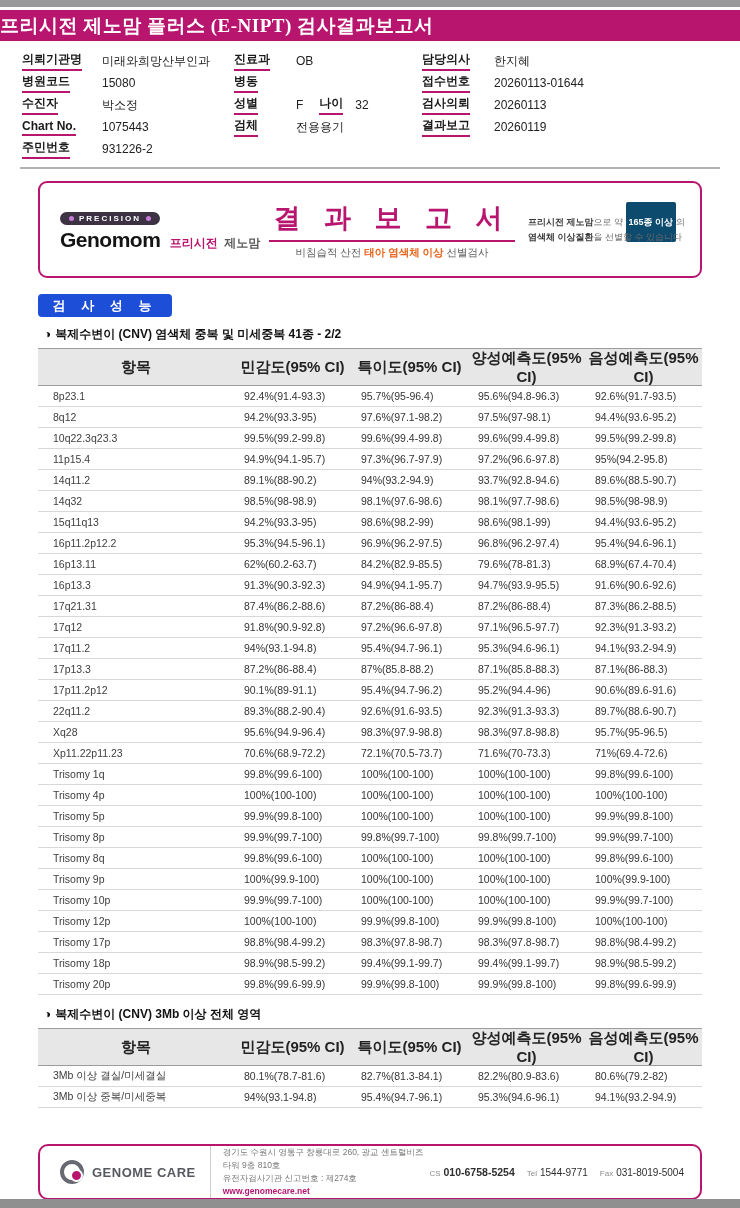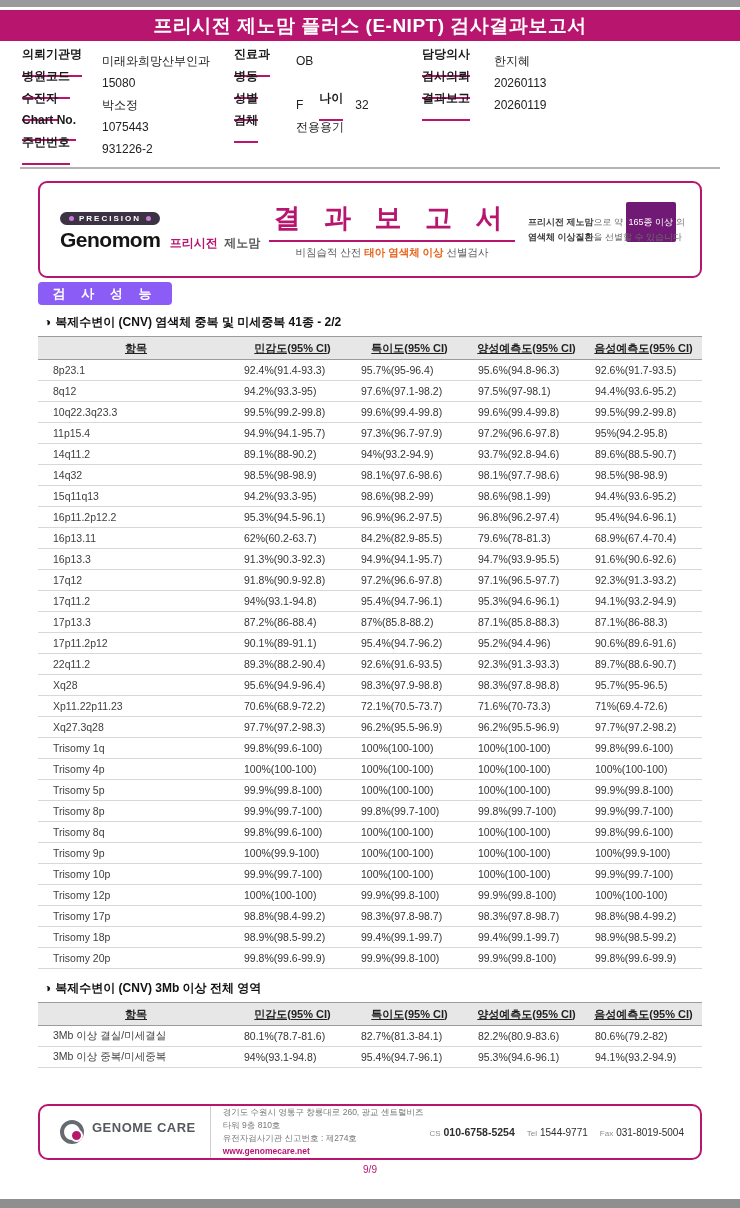--- a/index.html
+++ b/index.html
@@ -5,72 +5,72 @@
   * { box-sizing: border-box; margin: 0; padding: 0; }
   html, body { width: 740px; height: 1208px; }
   body {
     background: #ffffff;
     font-family: "Liberation Sans", "DejaVu Sans", sans-serif;
     color: #1a1a1a;
     position: relative;
     overflow: hidden;
   }
   .top-strip { height: 7px; background: #9a9a9a; }
-  .banner { margin-top: 3px; height: 31px; background: #b8156f; display: flex; align-items: center; justify-content: center; }
+  .banner { margin-top: 3px; height: 31px; background: #b8156f; display: flex; align-items: center; justify-content: flex-start; font-family: Liberation Serif, serif; }
   .banner-title { color: #fff; font-size: 19px; font-weight: bold; letter-spacing: 0.5px; }
 
   
   .info-wrap { display: flex; padding: 9px 16px 4px 22px; }
   .info-col1 { width: 212px; }
   .info-col2 { width: 188px; }
   .info-col3 { flex: 1; }
   .info-row { display: flex; align-items: center; height: 22px; font-size: 12px; white-space: nowrap; }
   .lab-cell { display: inline-block; }
   .info-col1 .lab-cell { width: 80px; }
   .info-col2 .lab-cell { width: 62px; }
   .info-col3 .lab-cell { width: 72px; }
   .lab-cell.age-cell { width: 36px; margin-left: 16px; }
-  .lab { font-weight: bold; display: inline-block; border-bottom: 2px solid #b8156f; padding-bottom: 12px; }
+  .lab { font-weight: bold; display: inline-block; border-bottom: 2px solid #b8156f; padding-bottom: 1px; }
   .val { color: #222; }
   .divider { height: 2px; background: #b3b3b3; margin: 3px 20px 0; }
 
   
   .report-box { margin: 12px 38px 0; height: 97px; border: 2px solid #b8156f; border-radius: 9px; display: flex; align-items: center; padding: 0 14px 0 20px; gap: 13px; }
   .logo-block { width: 196px; }
   .precision-badge { display: inline-flex; align-items: center; gap: 5px; background: #3c3244; color: #fff; font-size: 8px; font-weight: bold; letter-spacing: 2px; border-radius: 9px; padding: 2px 9px; }
   .precision-badge .dot { width: 5px; height: 5px; border-radius: 50%; background: #c77bd8; display: inline-block; }
   .logo-line { margin-top: 3px; white-space: nowrap; }
   .logo-en { font-size: 21px; font-weight: bold; color: #141414; letter-spacing: -0.5px; }
   .logo-kr1 { font-size: 12px; font-weight: bold; color: #b8156f; margin-left: 5px; }
   .logo-kr2 { font-size: 12px; font-weight: bold; color: #5a5a5a; margin-left: 2px; }
   .report-center { flex: 1; text-align: center; }
   .report-title-inner { display: inline-block; color: #b8156f; font-size: 27px; font-weight: bold; letter-spacing: 8px; border-bottom: 2px solid #b8156f; padding: 0 4px 4px; }
   .report-sub { font-size: 10.5px; color: #5d5d5d; margin-top: 4px; }
   .report-sub .accent { color: #e8641b; font-weight: bold; }
   .report-side { width: 158px; font-size: 9px; color: #6a6a6a; line-height: 1.65; text-align: left; }
   .side-bold { font-weight: bold; color: #3c3c3c; }
-  .side-accent { background: #701a75; color: #fff; font-weight: normal; padding: 15px 3px; border-radius: 2px; }
+  .side-accent { background: #0c4a6e; color: #fff; font-weight: bold; padding: 15px 3px; border-radius: 2px; }
 
   
-  .section-chip { margin: 4px 0 0 38px; width: 134px; height: 23px; background: #8b5cf6; color: #fff; font-size: 13px; font-weight: bold; letter-spacing: 6px; display: flex; align-items: center; justify-content: center; border-radius: 4px; }
+  .section-chip { margin: 16px 0 0 38px; width: 134px; height: 23px; background: #1d4ed8; color: #fff; font-size: 13px; font-weight: bold; letter-spacing: 6px; display: flex; align-items: center; justify-content: center; border-radius: 4px; }
 
   
   .table-caption { margin: 9px 0 0 44px; font-size: 12px; font-weight: bold; color: #111; }
   .table-caption .bullet { margin-right: 4px; font-size: 12px; }
   table.perf-table { width: 664px; margin: 5px auto 0; border-collapse: collapse; table-layout: fixed; }
   col.c0 { width: 196px; }
   col.c1 { width: 117px; }
-  table.perf-table thead th { background: #e7e7e7; border-top: 1px solid #9c9c9c; border-bottom: 1px solid #9c9c9c; height: 23px; font-size: 11px; font-weight: bold; color: #222; text-align: center; text-decoration: underline; }
+  table.perf-table thead th { background: #e7e7e7; border-top: 1px solid #9c9c9c; border-bottom: 1px solid #9c9c9c; height: 23px; font-size: 15px; font-weight: bold; color: #222; text-align: center; }
   table.perf-table tbody td { height: 21px; border-bottom: 1px solid #d8d8d8; font-size: 10.5px; color: #333; padding-left: 10px; text-align: left; }
   table.perf-table tbody td.item { padding-left: 15px; color: #3d3d3d; }
   .caption-gap { margin-top: 11px; }
 
   
   .footer-box { margin: 36px 38px 0; height: 56px; border: 2px solid #b8156f; border-radius: 10px; display: flex; align-items: center; padding: 0 16px 0 20px; }
-  .gc-logo { display: flex; align-items: flex-start; gap: 8px; }
+  .gc-logo { display: flex; align-items: center; gap: 8px; }
   .gc-mark { width: 24px; height: 24px; border-radius: 50%; border: 4px solid #676b71; position: relative; flex: 0 0 auto; }
   .gc-mark::after { content: ""; position: absolute; right: -3px; bottom: -2px; width: 9px; height: 9px; border-radius: 50%; background: #b8156f; border: 2px solid #fff; }
   .gc-name { font-size: 13px; font-weight: bold; color: #55585e; letter-spacing: 0.5px; white-space: nowrap; }
   .addr-block { margin-left: 14px; padding-left: 12px; border-left: 1px solid #cfcfcf; font-size: 8.5px; color: #787878; line-height: 1.55; }
   .addr-site { color: #b8156f; font-weight: bold; }
   .contact-block { margin-left: auto; display: flex; align-items: center; gap: 12px; white-space: nowrap; }
   .contact-item { font-size: 8px; color: #8b8b8b; }
   .contact-item .num { font-size: 10px; color: #2e2e2e; margin-left: 3px; }
   .contact-item.primary .num { font-weight: bold; font-size: 10.5px; }
   .page-num { text-align: center; color: #b8156f; font-size: 10px; margin-top: 4px; }
@@ -127,20 +127,24 @@
         <span class="lab-cell"><span class="lab">검체</span></span>
         <span class="val">전용용기</span>
       </div>
     </div>
   <div class="info-col3" id="info-col3">
       <div class="info-row">
         <span class="lab-cell"><span class="lab">담당의사</span></span>
         <span class="val">한지혜</span>
       </div>
       <div class="info-row">
+        <span class="lab-cell"><span class="lab">접수번호</span></span>
+        <span class="val">20260113-01644</span>
+      </div>
+      <div class="info-row">
         <span class="lab-cell"><span class="lab">검사의뢰</span></span>
         <span class="val">20260113</span>
       </div>
       <div class="info-row">
         <span class="lab-cell"><span class="lab">결과보고</span></span>
         <span class="val">20260119</span>
       </div>
     </div>
 </div>
 
@@ -261,20 +265,27 @@
         <td>68.9%(67.4-70.4)</td>
       </tr>
       <tr>
         <td class="item">16p13.3</td>
         <td>91.3%(90.3-92.3)</td>
         <td>94.9%(94.1-95.7)</td>
         <td>94.7%(93.9-95.5)</td>
         <td>91.6%(90.6-92.6)</td>
       </tr>
       <tr>
+        <td class="item">17q21.31</td>
+        <td>87.4%(86.2-88.6)</td>
+        <td>87.2%(86-88.4)</td>
+        <td>87.2%(86-88.4)</td>
+        <td>87.3%(86.2-88.5)</td>
+      </tr>
+      <tr>
         <td class="item">17q12</td>
         <td>91.8%(90.9-92.8)</td>
         <td>97.2%(96.6-97.8)</td>
         <td>97.1%(96.5-97.7)</td>
         <td>92.3%(91.3-93.2)</td>
       </tr>
       <tr>
         <td class="item">17q11.2</td>
         <td>94%(93.1-94.8)</td>
         <td>95.4%(94.7-96.1)</td>
@@ -308,27 +319,20 @@
         <td>98.3%(97.9-98.8)</td>
         <td>98.3%(97.8-98.8)</td>
         <td>95.7%(95-96.5)</td>
       </tr>
       <tr>
         <td class="item">Xp11.22p11.23</td>
         <td>70.6%(68.9-72.2)</td>
         <td>72.1%(70.5-73.7)</td>
         <td>71.6%(70-73.3)</td>
         <td>71%(69.4-72.6)</td>
-      </tr>
-      <tr>
-        <td class="item">Xq27.3q28</td>
-        <td>97.7%(97.2-98.3)</td>
-        <td>96.2%(95.5-96.9)</td>
-        <td>96.2%(95.5-96.9)</td>
-        <td>97.7%(97.2-98.2)</td>
       </tr>
       <tr>
         <td class="item">Trisomy 1q</td>
         <td>99.8%(99.6-100)</td>
         <td>100%(100-100)</td>
         <td>100%(100-100)</td>
         <td>99.8%(99.6-100)</td>
       </tr>
       <tr>
         <td class="item">Trisomy 4p</td>

